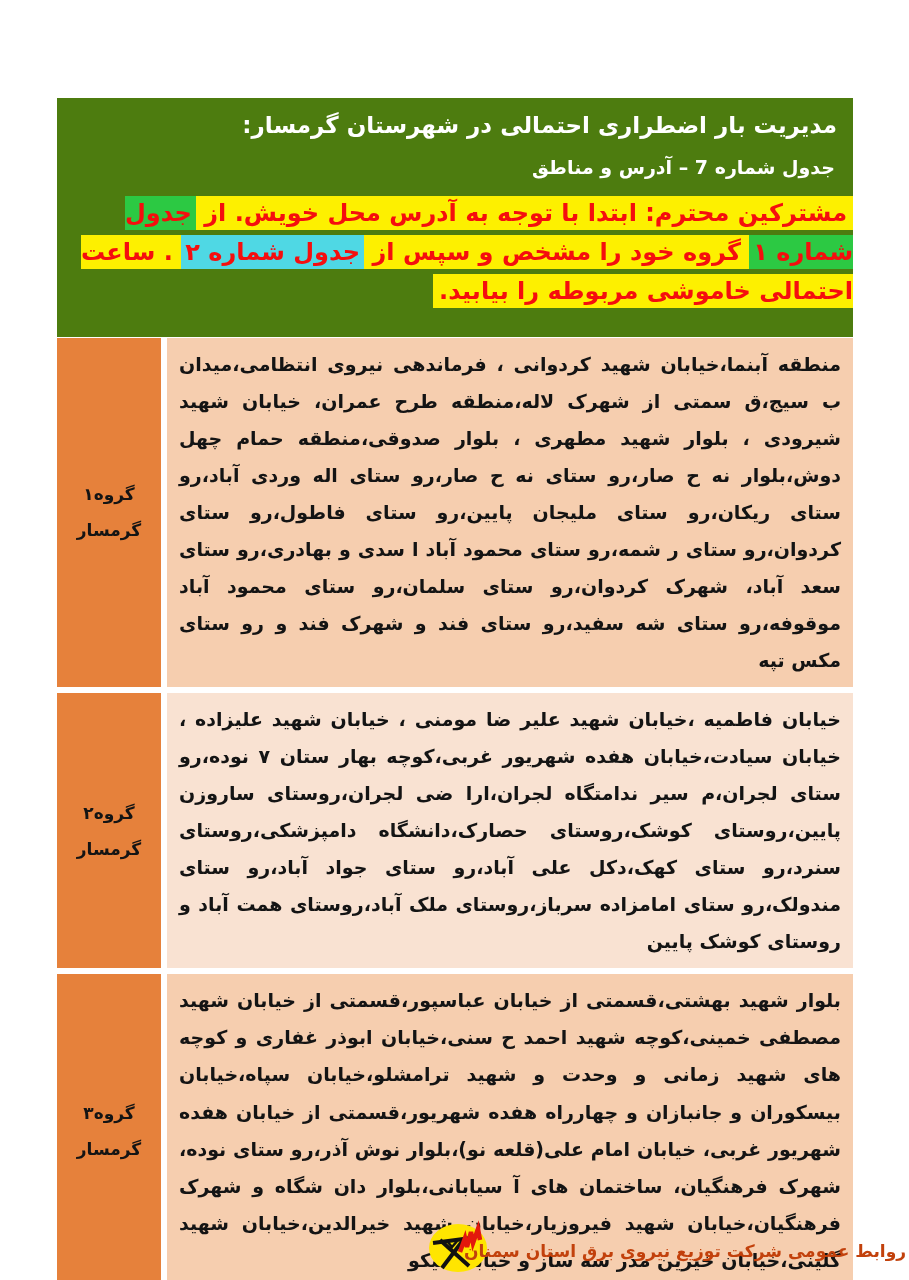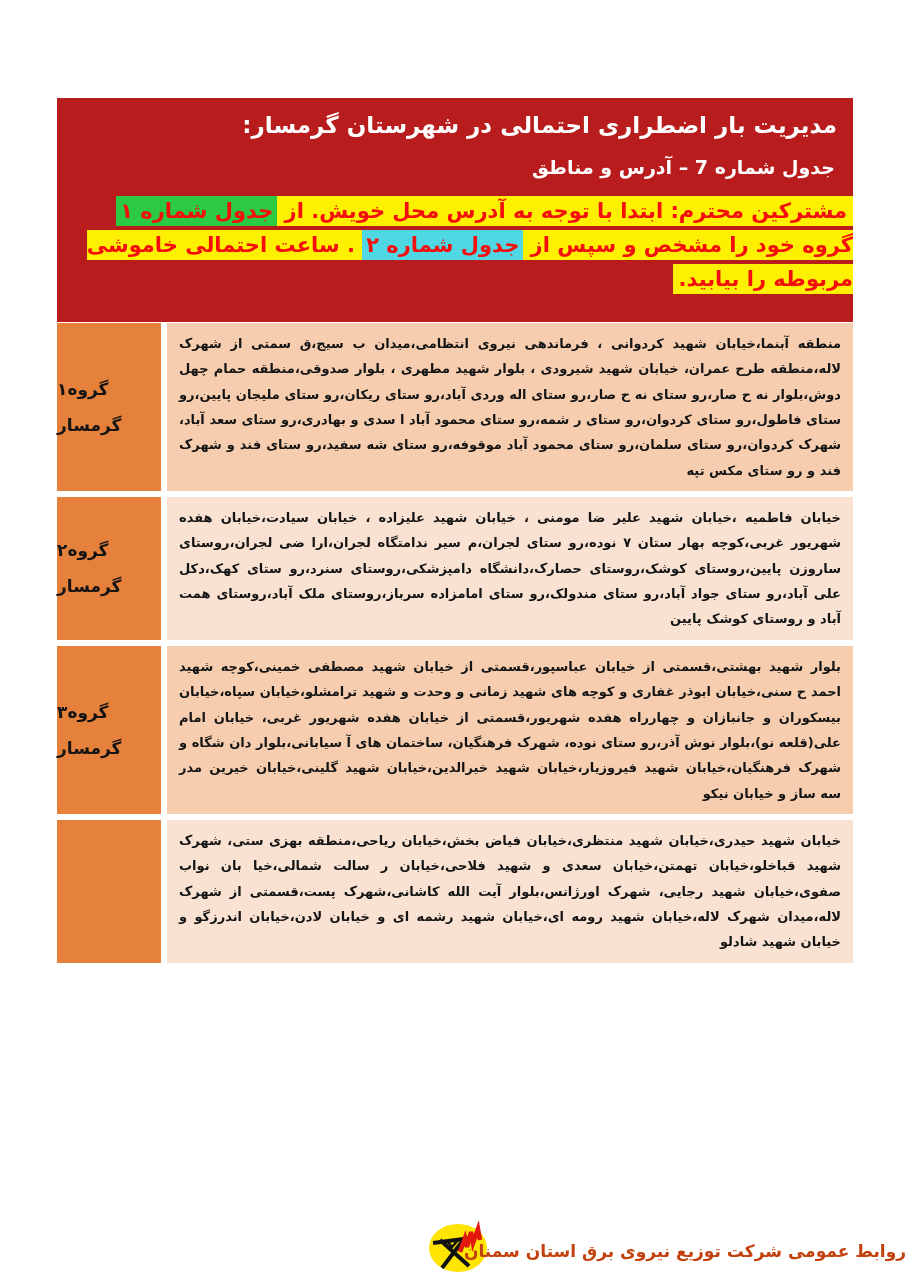--- a/index.html
+++ b/index.html
@@ -3,49 +3,49 @@
 <meta charset="utf-8">
 <style>
   * { margin:0; padding:0; box-sizing:border-box; }
   body {
     width:909px; height:1280px; background:#ffffff; position:relative;
     font-family:"DejaVu Sans", sans-serif; overflow:hidden;
   }
   .doc { position:absolute; left:57px; top:98px; width:796px; }
 
   
-  .header { background:#b91c1c; padding:12px 14px 26px 16px; }
+  .header { background:#4d7c0f; padding:12px 14px 26px 16px; }
   .title {
     color:#ffffff; font-size:23px; font-weight:bold; text-align:right;
     margin:2px 2px 18px 0; letter-spacing:0.2px;
   }
   .subtitle {
     color:#ffffff; font-size:19px; font-weight:bold; text-align:right;
     margin:0 4px 16px 0;
   }
   .notice {
-    direction:rtl; text-align:right; font-size:21px; font-weight:bold;
+    direction:rtl; text-align:right; font-size:24px; font-weight:bold;
     color:#F50E0E; line-height:1.62; margin:0 -14px;
   }
   .hl-y { background:#FDF000; padding:3px 6px; }
   .hl-g { background:#2CC943; padding:3px 4px; }
   .hl-c { background:#4FD8E4; padding:3px 4px; }
 
   
   .grid { display:flex; flex-direction:column; gap:6px; margin-top:1px; }
   .row { display:flex; gap:6px; }
   .areas {
     flex:1; direction:rtl; text-align:justify; color:#141414;
-    font-size:13px; font-weight:bold; line-height:1.95; padding:8px 12px;
+    font-size:19px; font-weight:bold; line-height:1.95; padding:8px 12px;
   }
   .row:nth-child(odd) .areas { background:#F6CEAF; }
   .row:nth-child(even) .areas { background:#F9E2D2; }
   .group {
     width:104px; background:#E6813B; color:#141414;
-    display:flex; flex-direction:column; justify-content:center; align-items:flex-end;
+    display:flex; flex-direction:column; justify-content:center; align-items:center;
     gap:16px; font-size:17px; font-weight:bold;
   }
 
   
   .footer-logo { position:absolute; left:427px; top:1220px; }
   .footer-credit {
     position:absolute; right:3px; top:1241px; direction:rtl;
     font-size:17px; font-weight:bold; color:#c2410c; white-space:nowrap;
   }
 </style>

